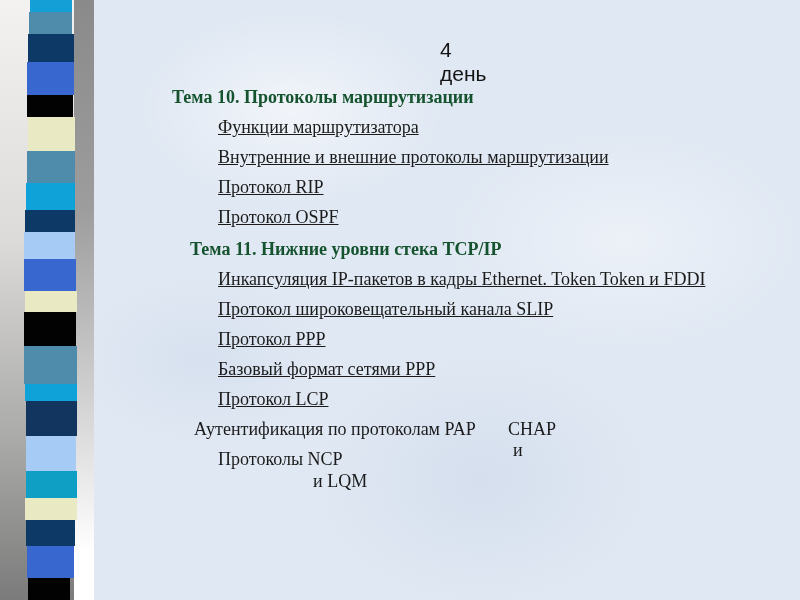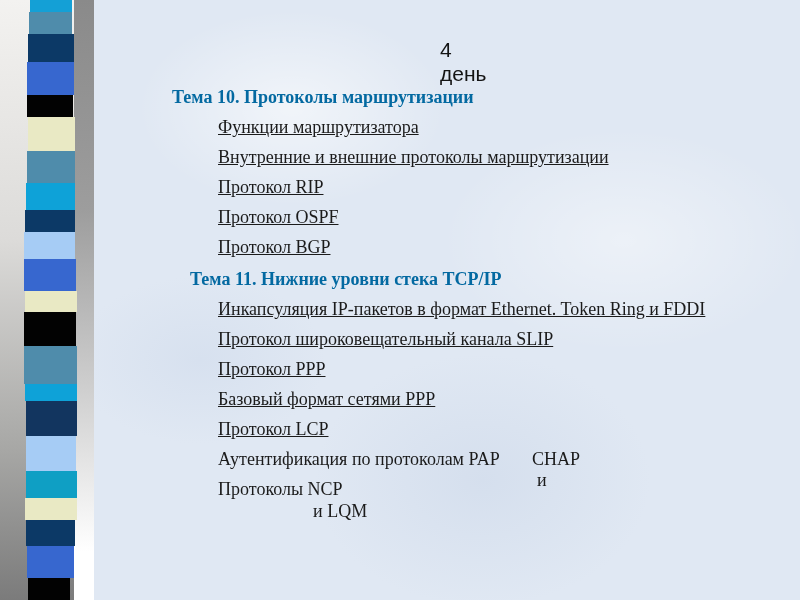--- a/index.html
+++ b/index.html
@@ -39,32 +39,32 @@
     position: absolute; left: 440px; top: 38px;
     font-family: "Liberation Sans", sans-serif;
     font-size: 21px; line-height: 24px; color: #141414;
   }
   
   .content {
     position: absolute; left: 172px; top: 86px; width: 604px;
     font-size: 18px; line-height: 22px; color: #1b1b1b;
   }
   .section-heading {
-    font-weight: bold; color: #0369a1;
+    font-weight: bold; color: #14532d;
     margin: 0 0 8px 0;
   }
   .section + .section .section-heading { margin-top: 10px; margin-left: 18px; }
   .items .item {
     margin-left: 46px; margin-bottom: 8px;
     white-space: pre-wrap;
     text-decoration: underline;
   }
   .auth-line {
     position: relative;
-    margin-left: 46px; margin-bottom: 8px;
+    margin-left: 22px; margin-bottom: 8px;
   }
   .auth-gap { display: inline-block; width: 32px; }
   .and-below {
     position: absolute; left: 319px; top: 21px;
   }
   .ncp-line { margin-left: 46px; margin-bottom: 0; }
   .tail-line { margin-left: 141px; }
 </style>
 </head>
 <body>
@@ -104,28 +104,27 @@
 
 <div class="content">
 
   <div class="section">
     <div class="section-heading">Тема 10. Протоколы маршрутизации</div>
     <div class="items">
         <div class="item">Функции маршрутизатора</div>
         <div class="item">Внутренние и внешние протоколы маршрутизации</div>
         <div class="item">Протокол RIP</div>
         <div class="item">Протокол OSPF</div>
-        <div class="item">Протокол BGP</div>
       </div>
   </div>
 
   <div class="section">
     <div class="section-heading">Тема 11. Нижние уровни стека TCP/IP</div>
     <div class="items">
-        <div class="item">Инкапсуляция IP-пакетов в формат Ethernet. Token Ring и FDDI</div>
+        <div class="item">Инкапсуляция IP-пакетов в кадры Ethernet. Token Token и FDDI</div>
         <div class="item">Протокол широковещательный канала SLIP</div>
         <div class="item">Протокол PPP</div>
         <div class="item">Базовый формат сетями PPP</div>
         <div class="item">Протокол LCP</div>
       </div>
   </div>
 
   <div class="auth-line">
     <span>Аутентификация по протоколам PAP</span><span class="auth-gap"></span><span>CHAP</span>
     <span class="and-below">и</span>

